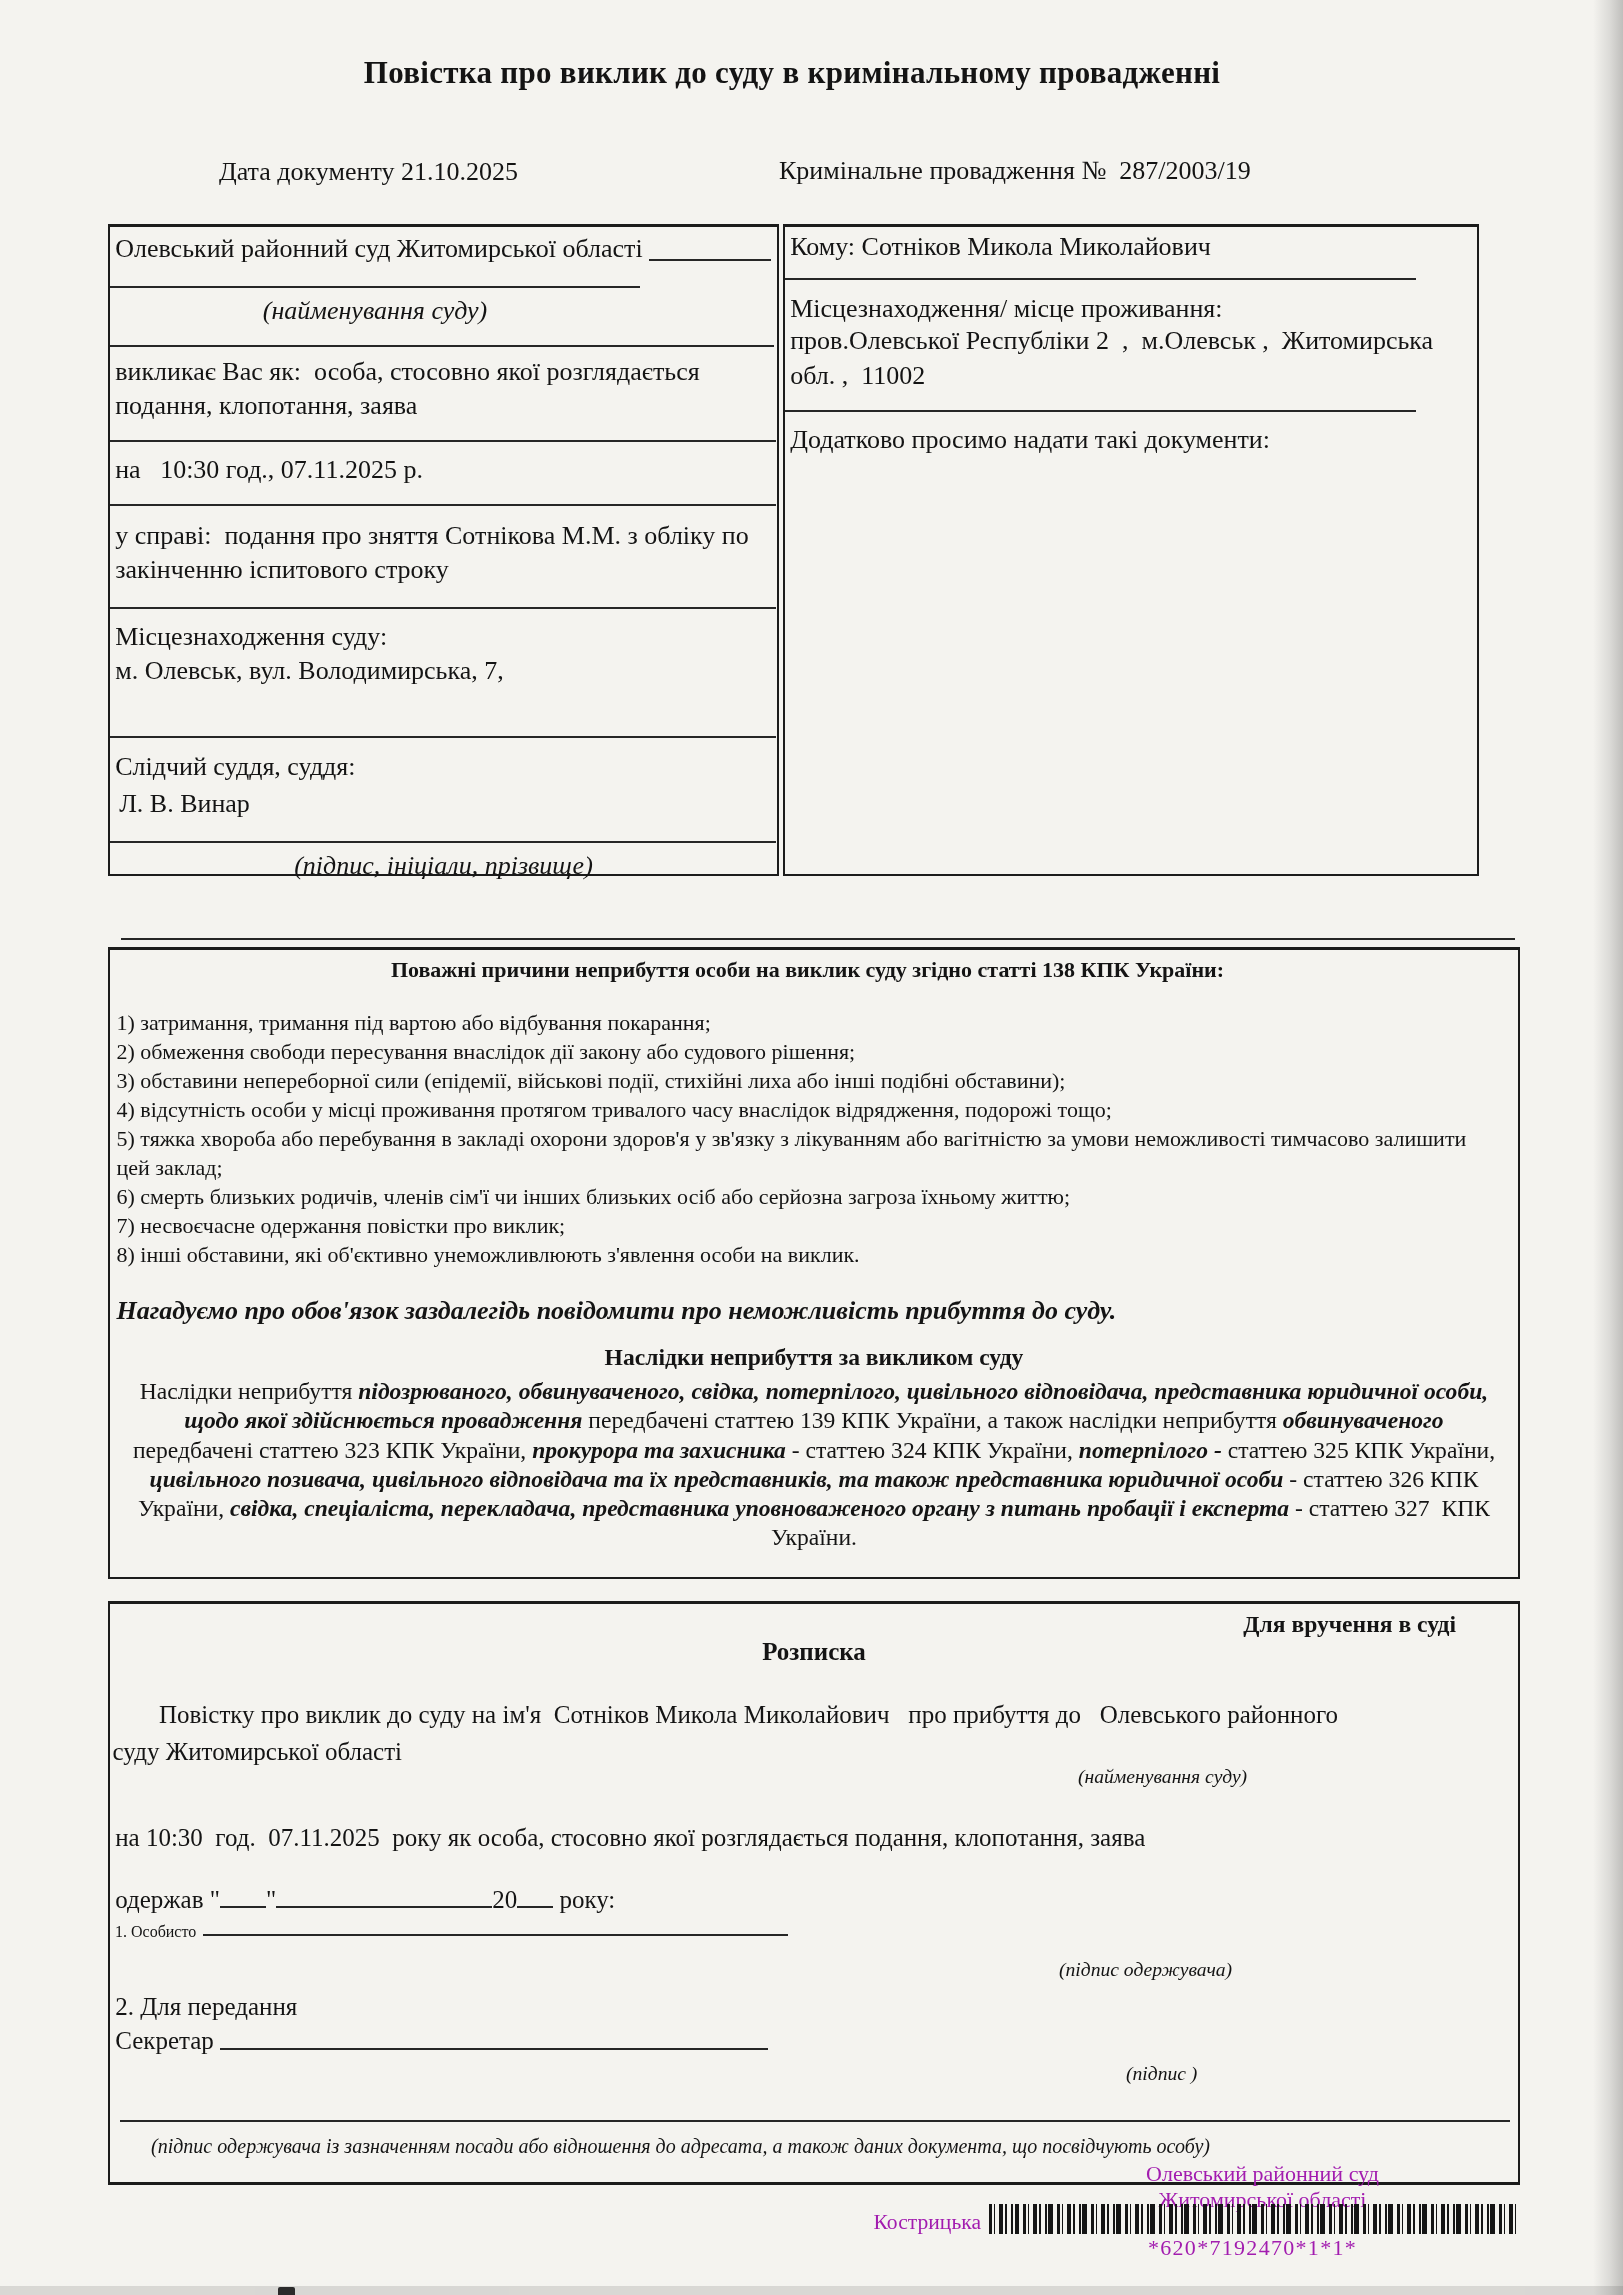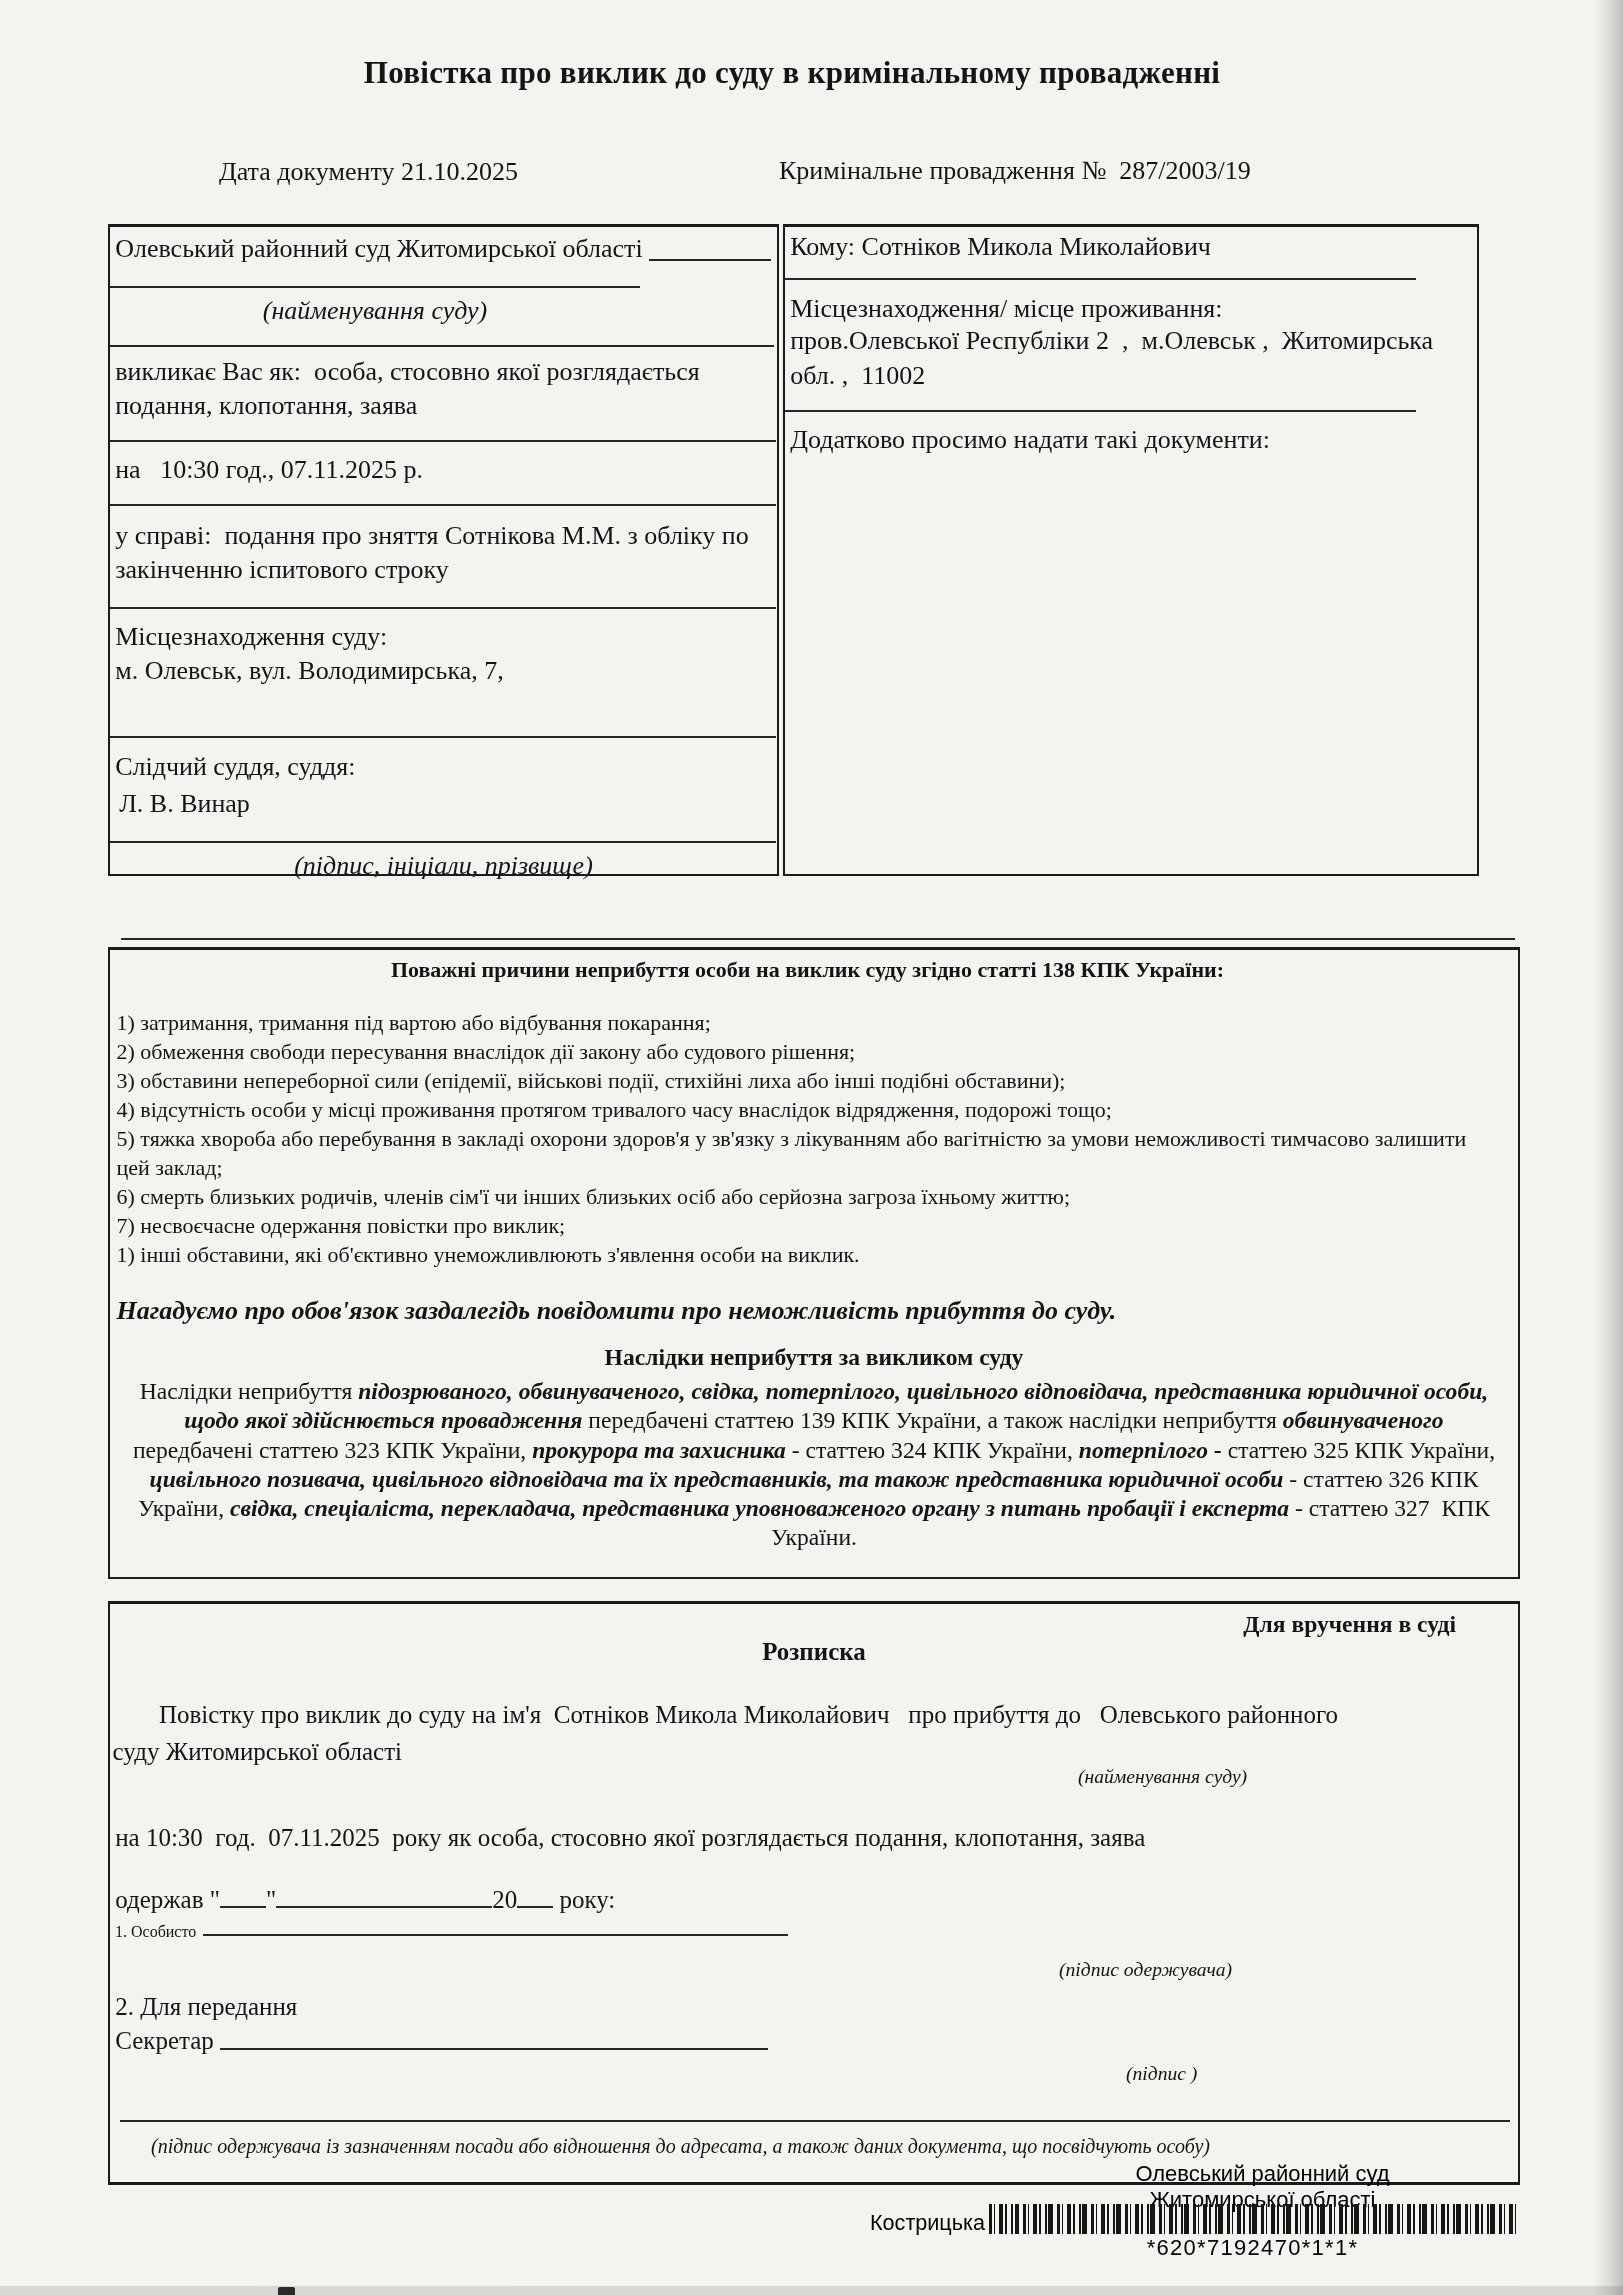--- a/index.html
+++ b/index.html
@@ -60,21 +60,21 @@
   .blank{display:inline-block;border-bottom:2px solid #262626;height:26px;vertical-align:baseline;}
   .personally-row{position:absolute;left:5px;top:319px;width:674px;font-size:16px;}
   .sign-cap-1{position:absolute;left:949px;top:355px;}
   .transfer-row{position:absolute;left:5.2px;top:389px;font-size:25px;}
   .secretary-row{position:absolute;left:5.2px;top:423px;width:654px;font-size:25px;}
   .sign-cap-2{position:absolute;left:975px;top:459px;margin-left:41px;}
   .long-rule{left:9.8px;right:7.9px;top:516px;}
   .bottom-caption{position:absolute;left:41px;right:26px;top:531px;font-size:20px;font-style:italic;}
 
   
-  .stamp{font-family:Liberation Sans, sans-serif;color:#000000;}
+  .stamp{font-family:Liberation Serif, serif;color:#a21caf;}
   .stamp-line1{left:1112px;top:2161px;width:301px;text-align:center;font-size:22px;}
   .stamp-line2{left:1112px;top:2187px;width:301px;text-align:center;font-size:22px;}
   .clerk{left:870px;top:2210px;width:111px;text-align:right;font-size:21.6px;}
   .barcode{left:989px;top:2204px;width:527px;height:30px;
     background:repeating-linear-gradient(90deg,
       #151515 0 2.6px,  rgba(0,0,0,0) 2.6px 4.6px,
       #151515 4.6px 5.9px, rgba(0,0,0,0) 5.9px 9.8px,
       #151515 9.8px 14.4px, rgba(0,0,0,0) 14.4px 16.4px,
       #151515 16.4px 17.7px, rgba(0,0,0,0) 17.7px 21.6px,
       #151515 21.6px 23.6px, rgba(0,0,0,0) 23.6px 25.5px,
@@ -128,21 +128,21 @@
   <div class="box" id="reasons-box">
     <div class="reasons-heading">Поважні причини неприбуття особи на виклик суду згідно статті 138 КПК України:</div>
     <div class="reasons-items">
         <div class="reason-item">1) затримання, тримання під вартою або відбування покарання;</div>
         <div class="reason-item">2) обмеження свободи пересування внаслідок дії закону або судового рішення;</div>
         <div class="reason-item">3) обставини непереборної сили (епідемії, військові події, стихійні лиха або інші подібні обставини);</div>
         <div class="reason-item">4) відсутність особи у місці проживання протягом тривалого часу внаслідок відрядження, подорожі тощо;</div>
         <div class="reason-item">5) тяжка хвороба або перебування в закладі охорони здоров'я у зв'язку з лікуванням або вагітністю за умови неможливості тимчасово залишити цей заклад;</div>
         <div class="reason-item">6) смерть близьких родичів, членів сім'ї чи інших близьких осіб або серйозна загроза їхньому життю;</div>
         <div class="reason-item">7) несвоєчасне одержання повістки про виклик;</div>
-        <div class="reason-item">1) інші обставини, які об'єктивно унеможливлюють з'явлення особи на виклик.</div>
+        <div class="reason-item">8) інші обставини, які об'єктивно унеможливлюють з'явлення особи на виклик.</div>
       </div>
     <div class="reminder">Нагадуємо про обов'язок заздалегідь повідомити про неможливість прибуття до суду.</div>
     <div class="cons-heading">Наслідки неприбуття за викликом суду</div>
     <div class="cons-par prewrap"><span class="seg-n">Наслідки неприбуття </span><span class="seg-bi">підозрюваного, обвинуваченого, свідка, потерпілого, цивільного відповідача, представника юридичної особи, щодо якої здійснюється провадження </span><span class="seg-n">передбачені статтею 139 КПК України, а також наслідки неприбуття </span><span class="seg-bi">обвинуваченого </span><span class="seg-n">передбачені статтею 323 КПК України, </span><span class="seg-bi">прокурора та захисника </span><span class="seg-n">- статтею 324 КПК України, </span><span class="seg-bi">потерпілого - </span><span class="seg-n">статтею 325 КПК України, </span><span class="seg-bi">цивільного позивача, цивільного відповідача та їх представників, та також представника юридичної особи </span><span class="seg-n">- статтею 326 КПК України, </span><span class="seg-bi">свідка, спеціаліста, перекладача, представника уповноваженого органу з питань пробації і експерта </span><span class="seg-n">- статтею 327  КПК України.</span></div>
   </div>
 
   <div class="box" id="receipt-box">
     <div class="corner-note">Для вручення в суді</div>
     <div class="receipt-heading">Розписка</div>
     <div class="receipt-line1 prewrap">Повістку про виклик до суду на ім'я  Сотніков Микола Миколайович   про прибуття до   Олевського районного</div>

